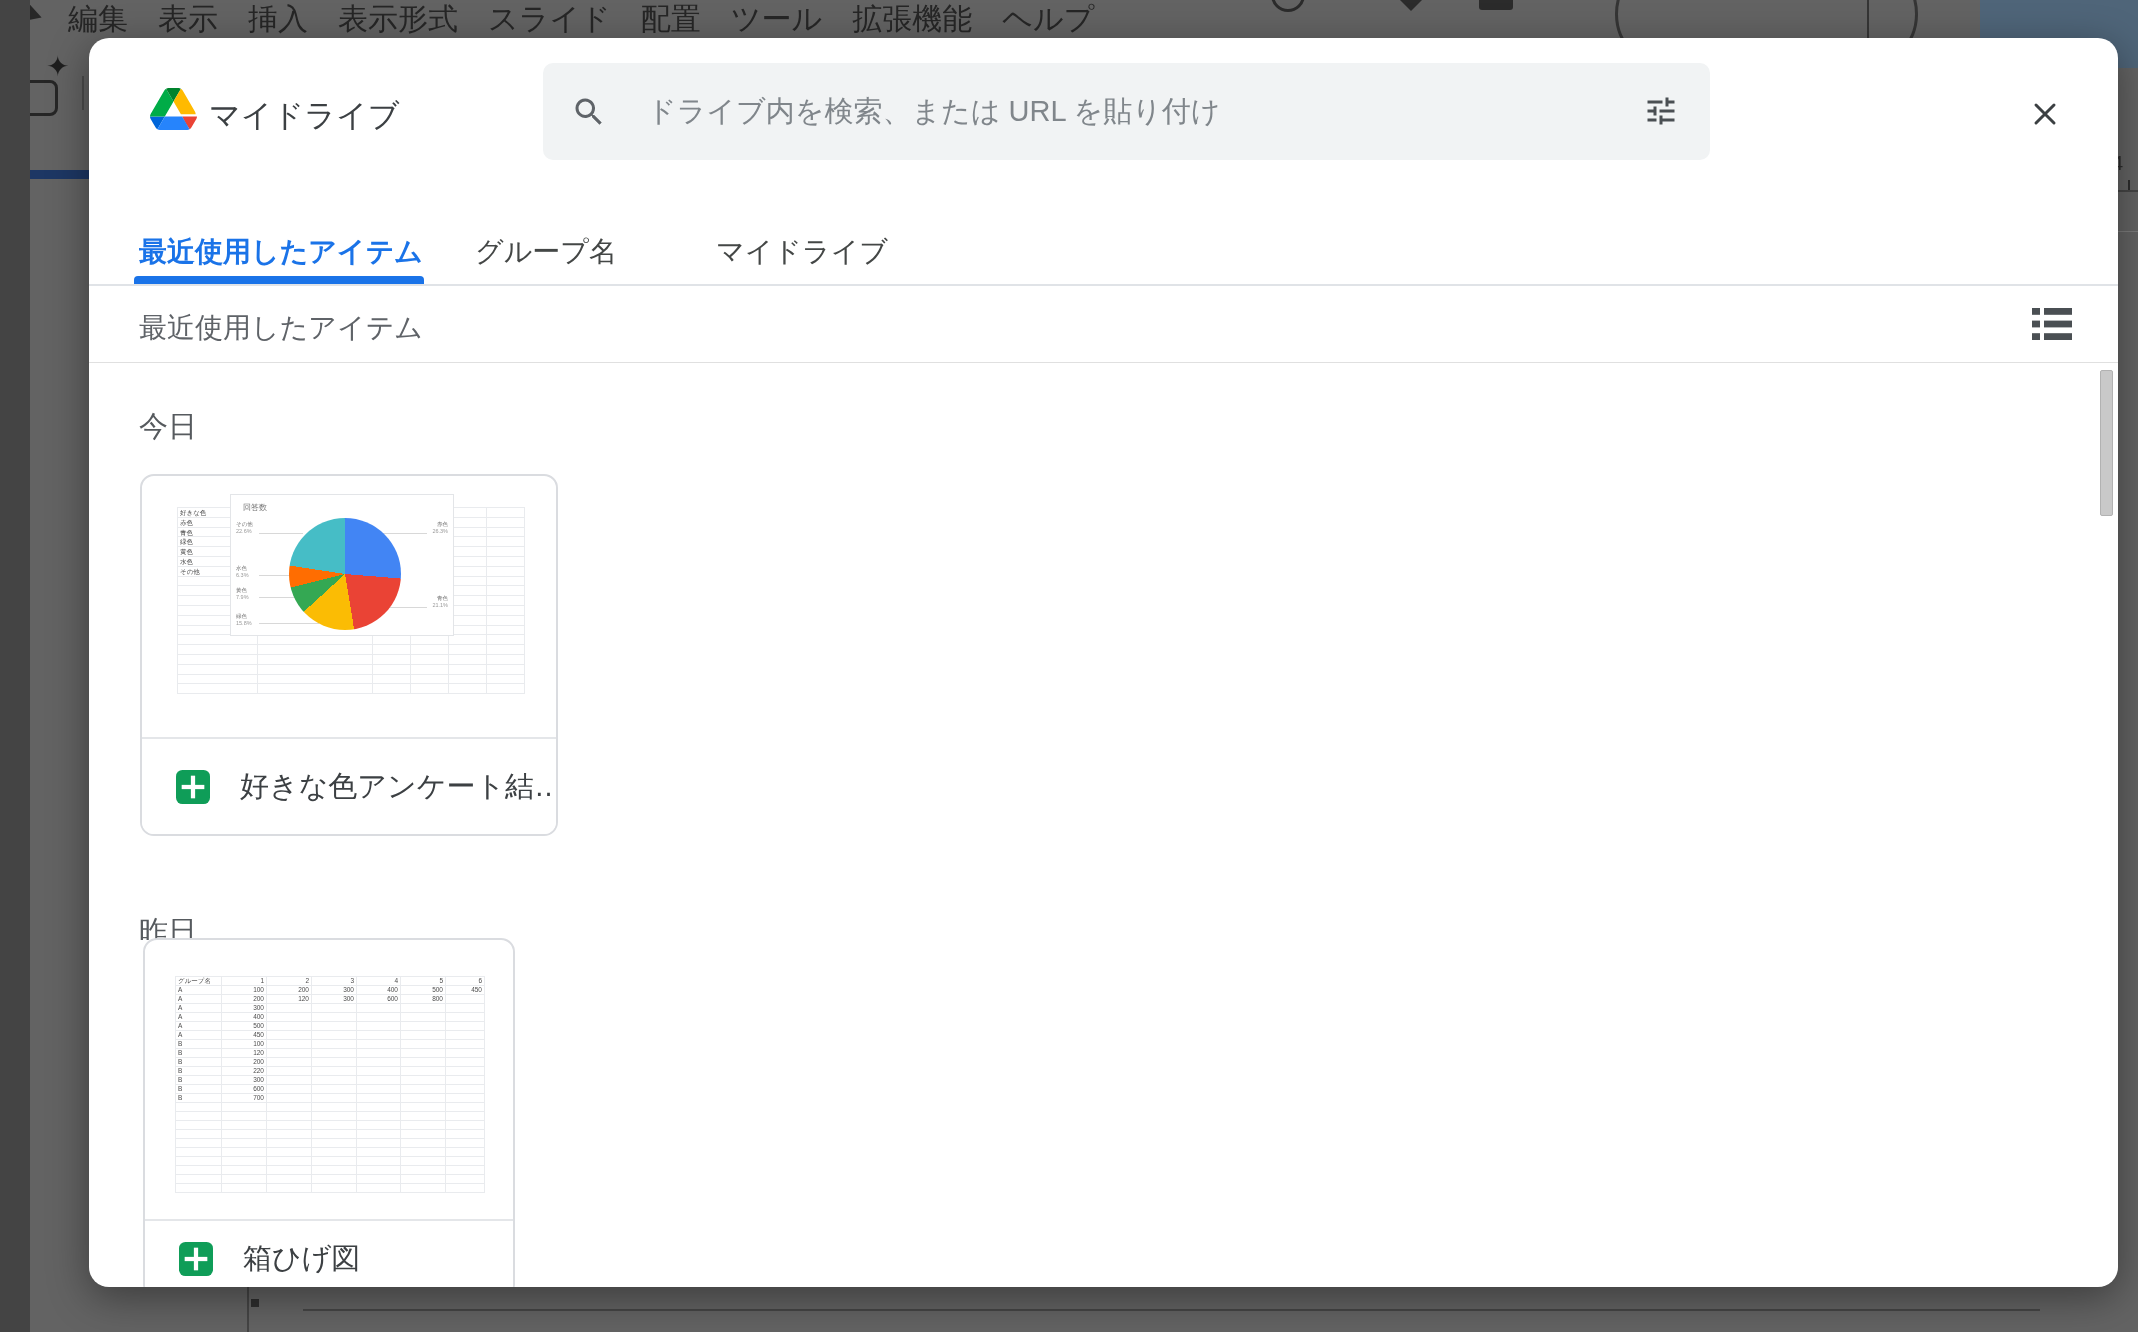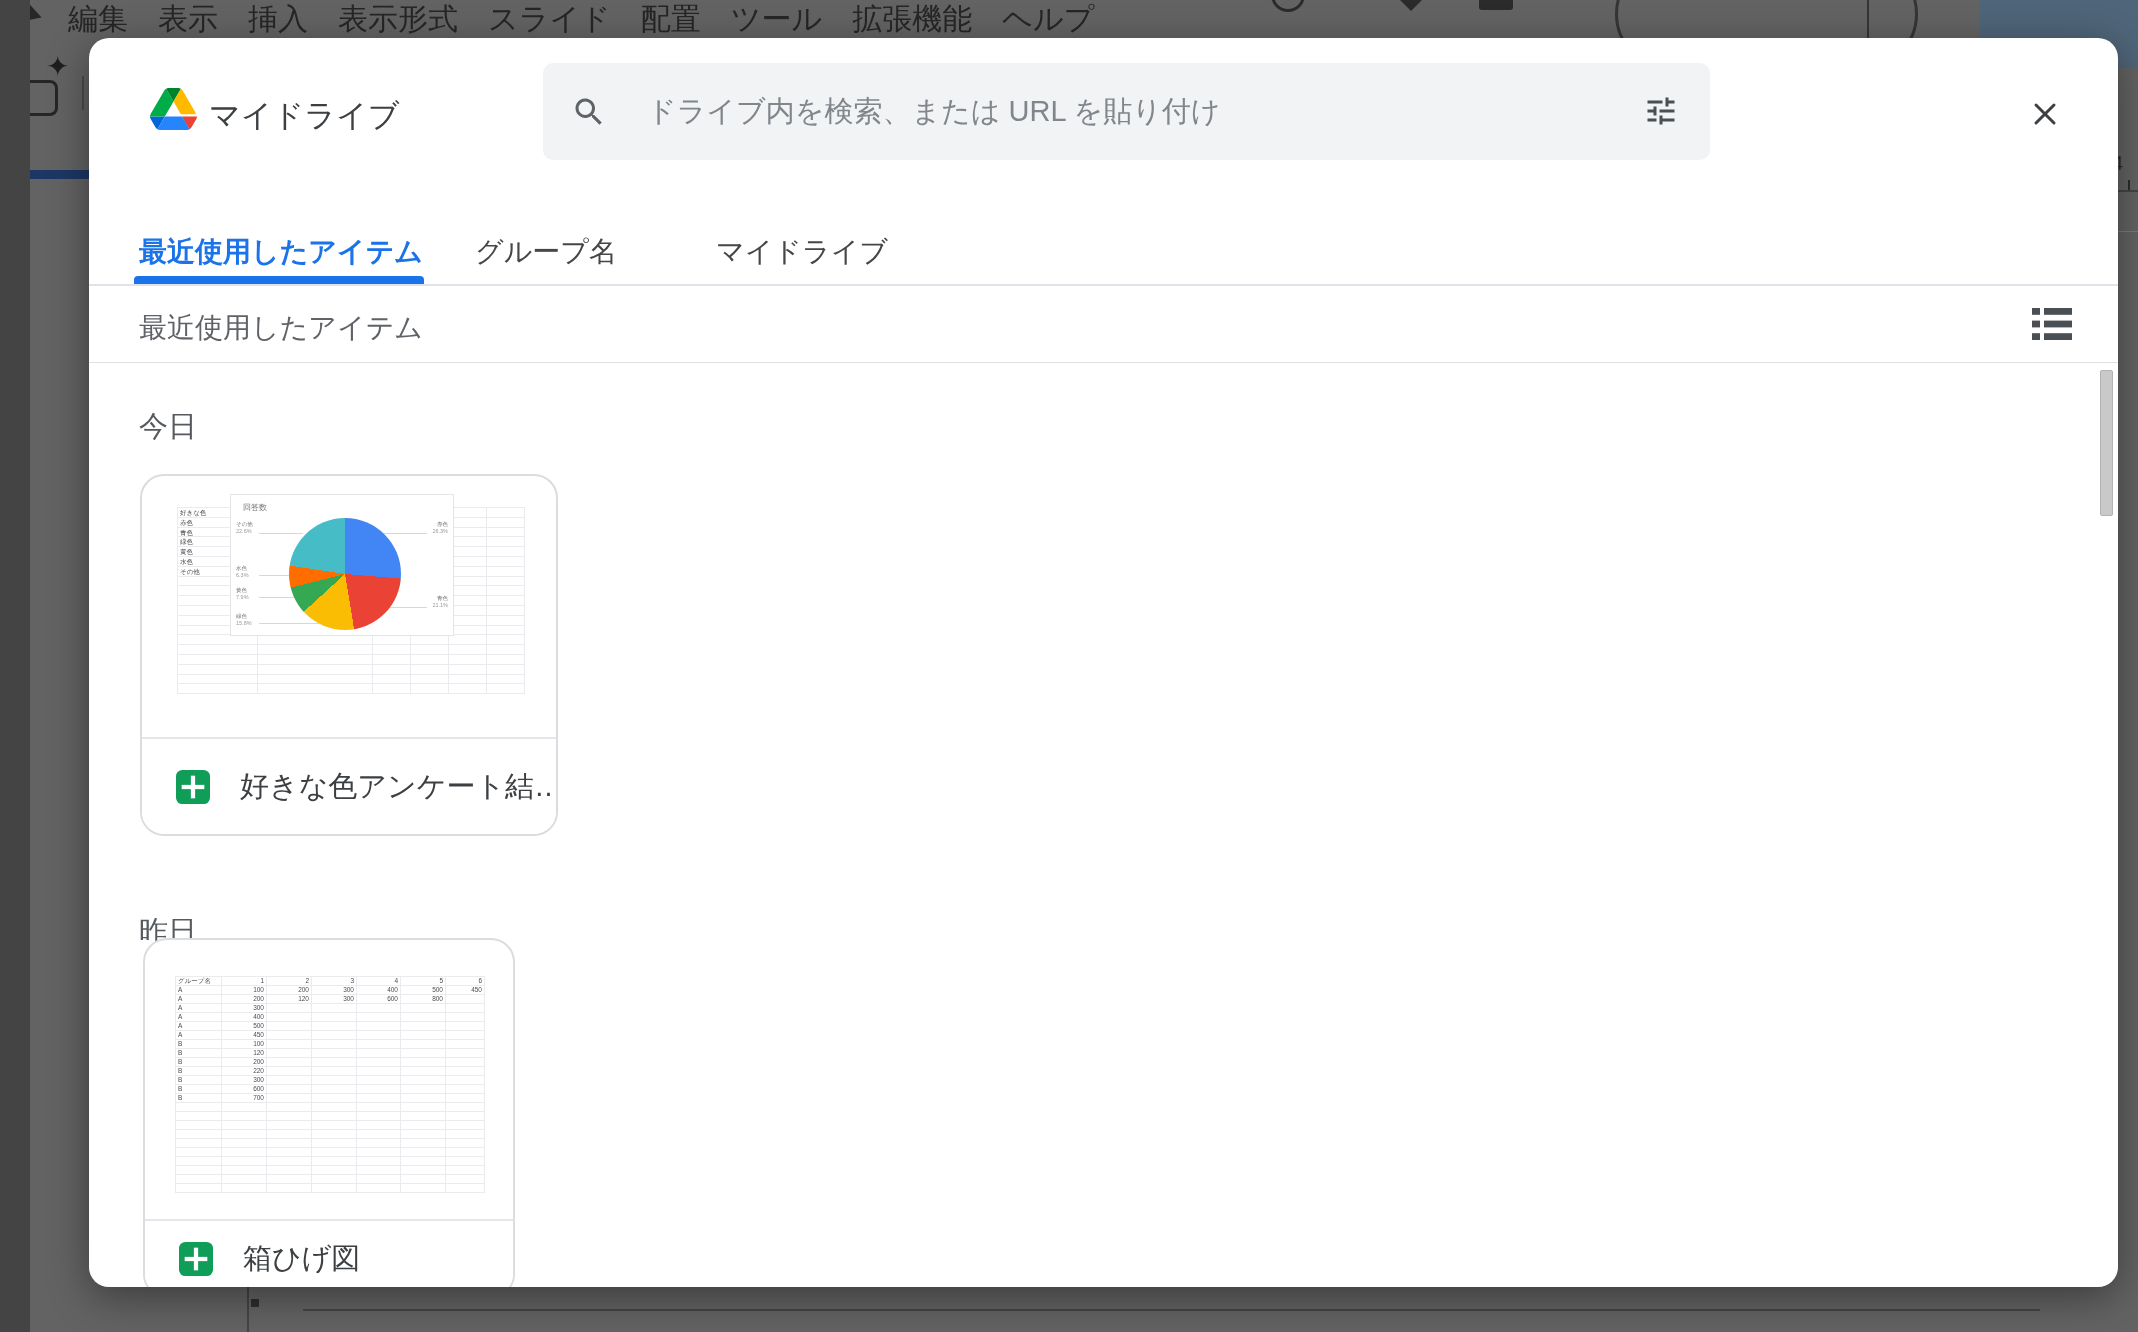--- a/index.html
+++ b/index.html
@@ -43,21 +43,21 @@
   .tab { top:196px; font-size:28px; line-height:36px; color:#444746; cursor:pointer; white-space:nowrap; }
   .tab.active { color:#1a73e8; font-weight:bold; }
   .tab-underline { left:45px; top:238px; width:290px; height:8px; background:#1a73e8; border-radius:4px 4px 0 0; }
   .divider { left:0; width:2029px; height:2px; background:#e0e3e7; }
   .section-title { left:50px; top:272px; font-size:28px; line-height:36px; color:#5f6368; }
   .listview { left:1941px; top:266px; width:44px; height:40px; cursor:pointer; display:flex; align-items:center; justify-content:center; }
   .datelabel { left:50px; font-size:29px; line-height:36px; color:#565a5e; }
   .scrollthumb { left:2011px; top:332px; width:13px; height:146px; background:#c9c9c9; border:1px solid #b2b2b2; border-radius:2px; cursor:pointer; }
 
   
-  .card { border:2px solid #dadce0; border-radius:24px; background:#fff; cursor:pointer; overflow:hidden; }
+  .card { border:2px solid #dadce0; border-radius:14px; background:#fff; cursor:pointer; overflow:hidden; }
   .card-label { position:absolute; left:0; right:0; bottom:0; border-top:2px solid #e4e6e9; display:flex; align-items:center; padding-left:34px; gap:30px; background:#fff; }
   .card-title { font-size:29px; color:#3c4043; white-space:nowrap; overflow:hidden; }
   .gsheet { width:34px; height:34px; flex:none; }
 
   
   .sheet { position:absolute; background:#fff; border-left:1px solid #e9ebee; border-top:1px solid #e9ebee; }
   .trow { display:flex; }
   .tcell { flex:none; border-right:1px solid #e9ebee; border-bottom:1px solid #e9ebee; font-size:6.5px; color:#4d4d4d;
            padding:0 2px; overflow:hidden; white-space:nowrap; text-align:right; }
   .tcell:first-child { text-align:left; }

